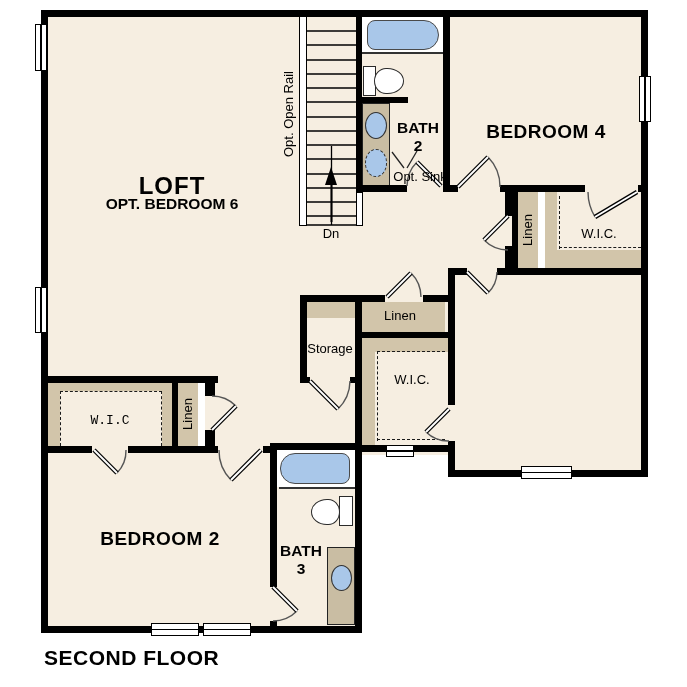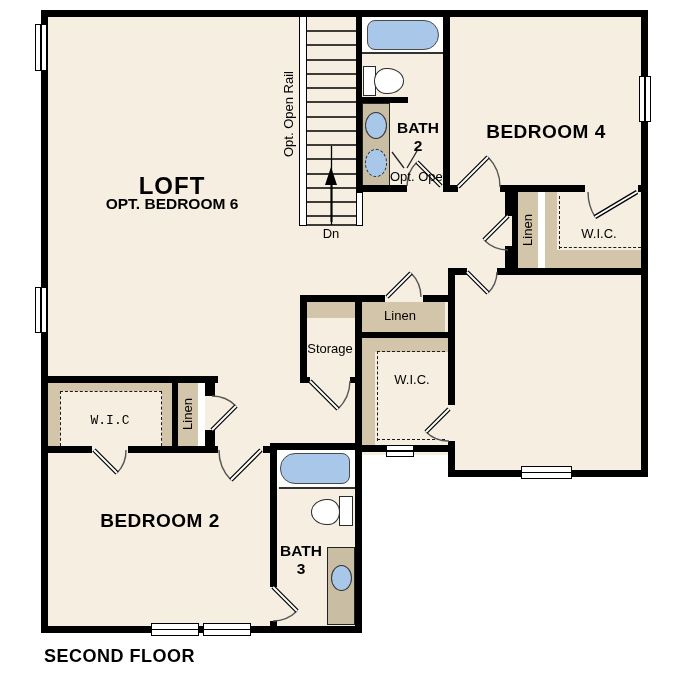--- a/index.html
+++ b/index.html
@@ -27,21 +27,21 @@
   .sink.opt{border-style:dashed;}
   .vanity{position:absolute;background:#c9bda3;border:1.5px solid #222;box-sizing:border-box;}
   .lbl{position:absolute;color:#000;white-space:nowrap;transform:translate(-50%,-50%);
        text-align:center;line-height:1.15;}
   .lbl.rot{transform:translate(-50%,-50%) rotate(-90deg);}
   .room-name{font-weight:bold;font-size:19px;letter-spacing:.5px;}
   .loft-name{font-weight:bold;font-size:24px;letter-spacing:1px;}
   .loft-sub{font-weight:bold;font-size:15.5px;}
   .bath-name{font-weight:bold;font-size:15.5px;}
   .small{font-size:13px;}
-  .title{position:absolute;font-weight:bold;font-size:18px;letter-spacing:.5px;color:#000;}
+  .title{position:absolute;font-weight:bold;font-size:21px;letter-spacing:.5px;color:#000;}
   svg.overlay{position:absolute;left:0;top:0;pointer-events:none;}
   .arrowhead{position:absolute;width:0;height:0;border-left:6px solid transparent;
              border-right:6px solid transparent;border-bottom:18px solid #000;}
 </style>
 </head>
 <body>
 
 <div class="canvas">
 
   <div class="floor" style="left:41px;top:10px;width:607px;height:445px;"></div>
@@ -236,24 +236,24 @@
       <line x1="404" y1="168" x2="392" y2="152"></line>
       <line x1="407" y1="168" x2="417" y2="151"></line>
     </g>
   </svg>
 
   <div class="arrowhead" style="left:325px;top:167px;"></div>
 
   <div class="lbl loft-name" style="left:172px;top:186px;">LOFT</div>
   <div class="lbl loft-sub" style="left:172px;top:204px;">OPT. BEDROOM 6</div>
   <div class="lbl room-name" style="left:546px;top:100px;margin-top:32px;">BEDROOM 4</div>
-  <div class="lbl room-name" style="left:160px;top:521px;">BEDROOM 2</div>
+  <div class="lbl room-name" style="left:160px;top:539px;">BEDROOM 2</div>
   <div class="lbl bath-name" style="left:418px;top:128px;">BATH</div>
   <div class="lbl bath-name" style="left:418px;top:146px;">2</div>
-  <div class="lbl small" style="left:420px;top:177px;">Opt. Open</div>
+  <div class="lbl small" style="left:420px;top:177px;">Opt. Sink</div>
   <div class="lbl bath-name" style="left:301px;top:551px;">BATH</div>
   <div class="lbl bath-name" style="left:301px;top:569px;">3</div>
   <div class="lbl small" style="left:330px;top:349px;">Storage</div>
   <div class="lbl small" style="left:400px;top:316px;">Linen</div>
   <div class="lbl small rot" style="left:528px;top:230px;">Linen</div>
   <div class="lbl small rot" style="left:188px;top:414px;">Linen</div>
   <div class="lbl small" style="left:599px;top:234px;">W.I.C.</div>
   <div class="lbl small" style="left:412px;top:380px;">W.I.C.</div>
   <div class="lbl small" style="left:110px;top:421px;font-family:Liberation Mono, monospace;">W.I.C</div>
   <div class="lbl small rot" style="left:289px;top:114px;">Opt. Open Rail</div>

